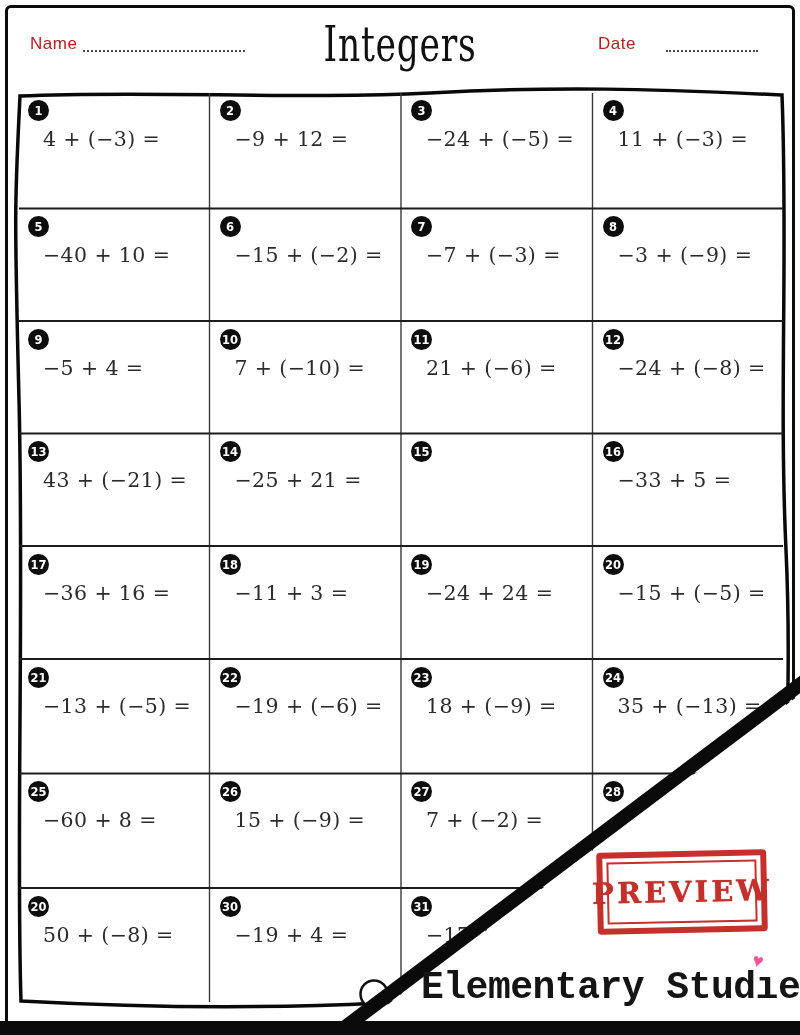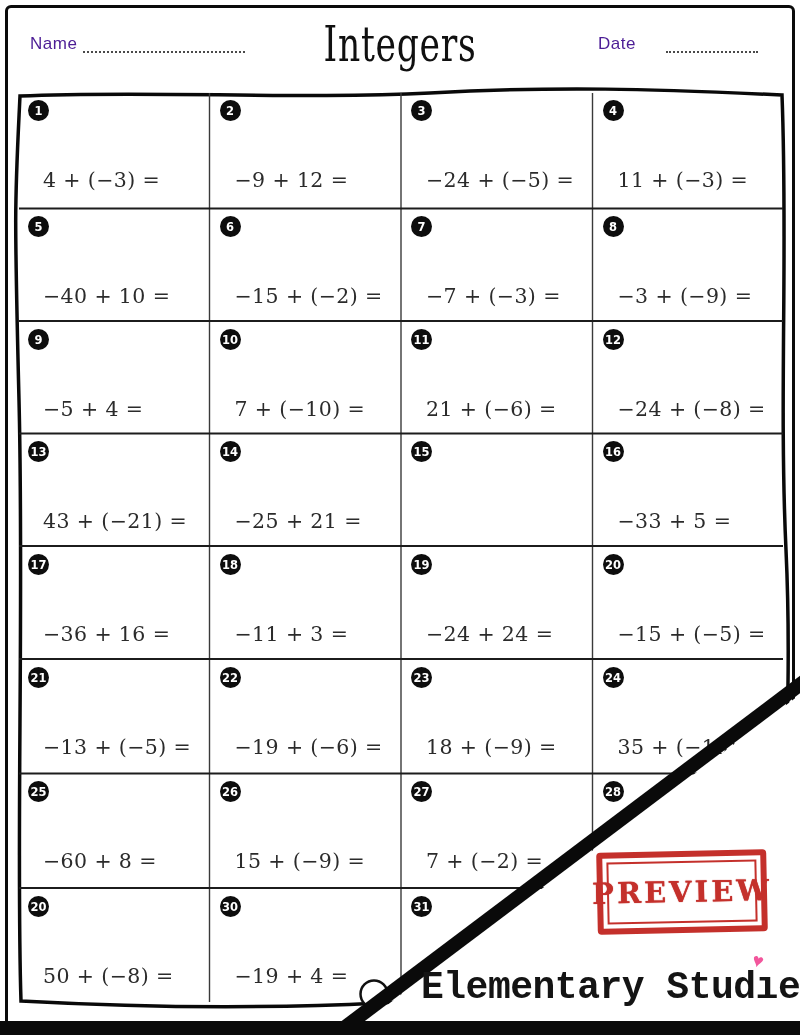--- a/index.html
+++ b/index.html
@@ -2,39 +2,39 @@
 <html><head>
 <meta charset="utf-8">
 <style>
   html,body{margin:0;padding:0;background:#fff;}
   #page{position:relative;width:800px;height:1035px;background:#fff;overflow:hidden;
         font-family:"Liberation Sans",sans-serif;}
   
   #page-border{position:absolute;inset:5px;border:3.5px solid #0b0b0b;border-radius:6px;}
   
   #header{position:absolute;top:20px;left:0;width:800px;height:64px;}
-  .field{position:absolute;display:flex;align-items:center;color:#4c1d95;
+  .field{position:absolute;display:flex;align-items:flex-start;color:#b91c1c;
          font-size:17px;font-weight:400;letter-spacing:.5px;}
   #name-field{left:30px;top:14px;width:215px;}
   #date-field{left:598px;top:14px;width:160px;gap:24px;}
   .leader{flex:1;border-bottom:2px dotted #4a4a4a;margin-left:6px;height:16px;}
   #worksheet-title{position:absolute;left:0;top:-4px;width:800px;text-align:center;
      font-family:"DejaVu Serif","Liberation Serif",serif;font-size:48px;color:#101010;
      transform:scaleX(.72);letter-spacing:1px;}
   
   #grid{position:absolute;left:18px;top:92px;width:766px;height:910px;display:grid;
         grid-template-columns:repeat(4,1fr);
         grid-template-rows:116px 113px 112px 113px 113px 114px 115px 114px;}
   .cell{position:relative;}
   .badge{position:absolute;left:10px;top:8px;width:21px;height:21px;border-radius:50%;
          background:#0d0d0d;color:#fff;font-size:11.5px;font-weight:bold;
          display:flex;align-items:center;justify-content:center;
          font-family:"DejaVu Sans",sans-serif;}
   .badge:empty{display:none;}
-  .expr{display:block;margin-top:76px;padding-left:25px;
+  .expr{display:block;margin-top:35px;padding-left:25px;
         font-family:"DejaVu Serif","Liberation Serif",serif;font-size:20.5px;color:#2b2b2b;
         letter-spacing:.4px;white-space:nowrap;}
   svg{position:absolute;left:0;top:0;}
   
   #preview-stamp{position:absolute;left:597px;top:851px;width:170px;height:82px;
      border:6px solid #c0211c;border-radius:4px;transform:rotate(-1.2deg);opacity:.93;
      box-sizing:border-box;padding:4px;}
   #preview-inner{width:100%;height:100%;border:2.5px solid #c0211c;box-sizing:border-box;
      display:flex;align-items:center;justify-content:center;
      font-family:"DejaVu Serif","Liberation Serif",serif;font-weight:bold;font-size:29px;

